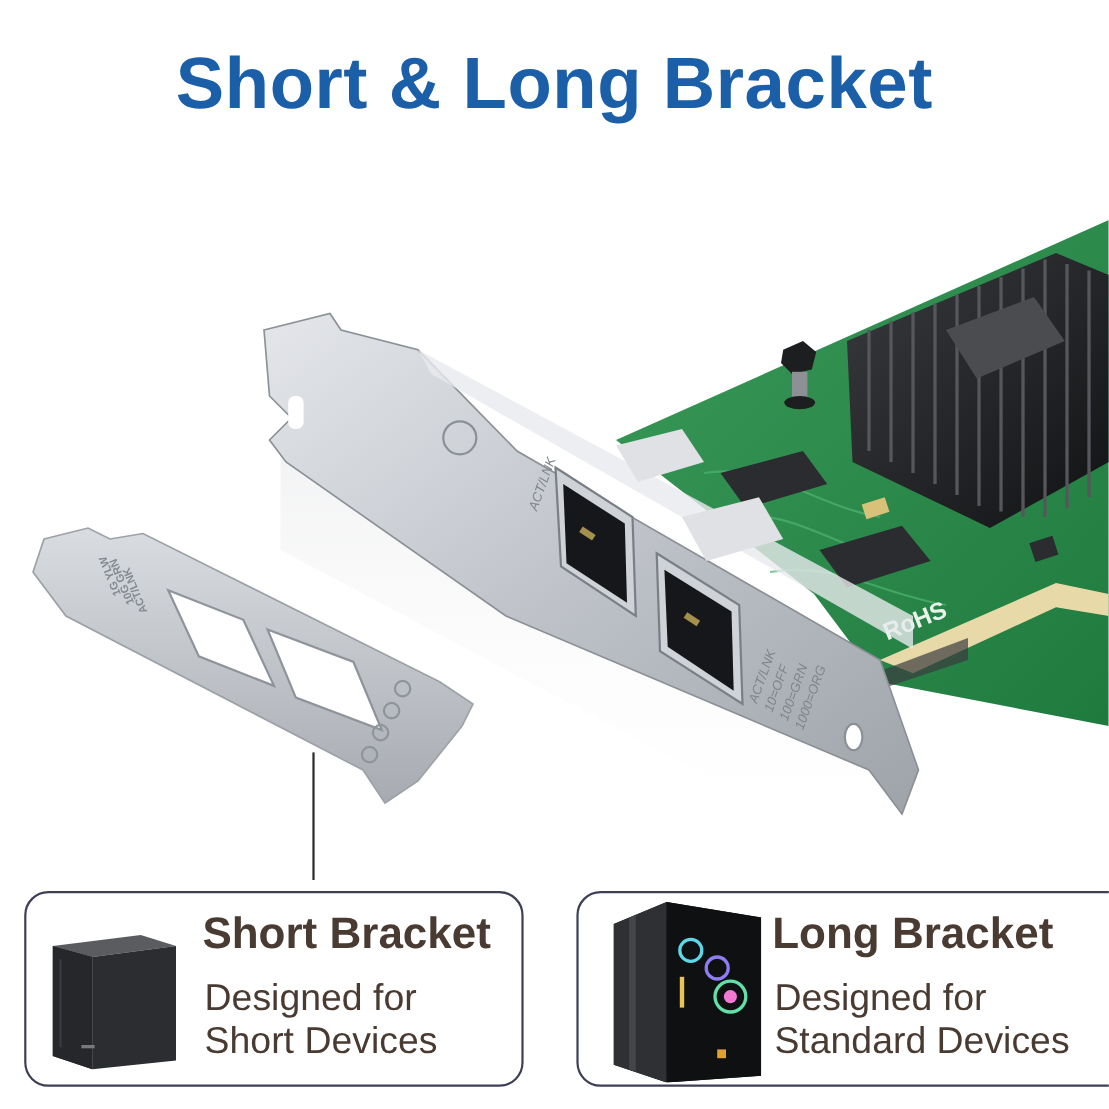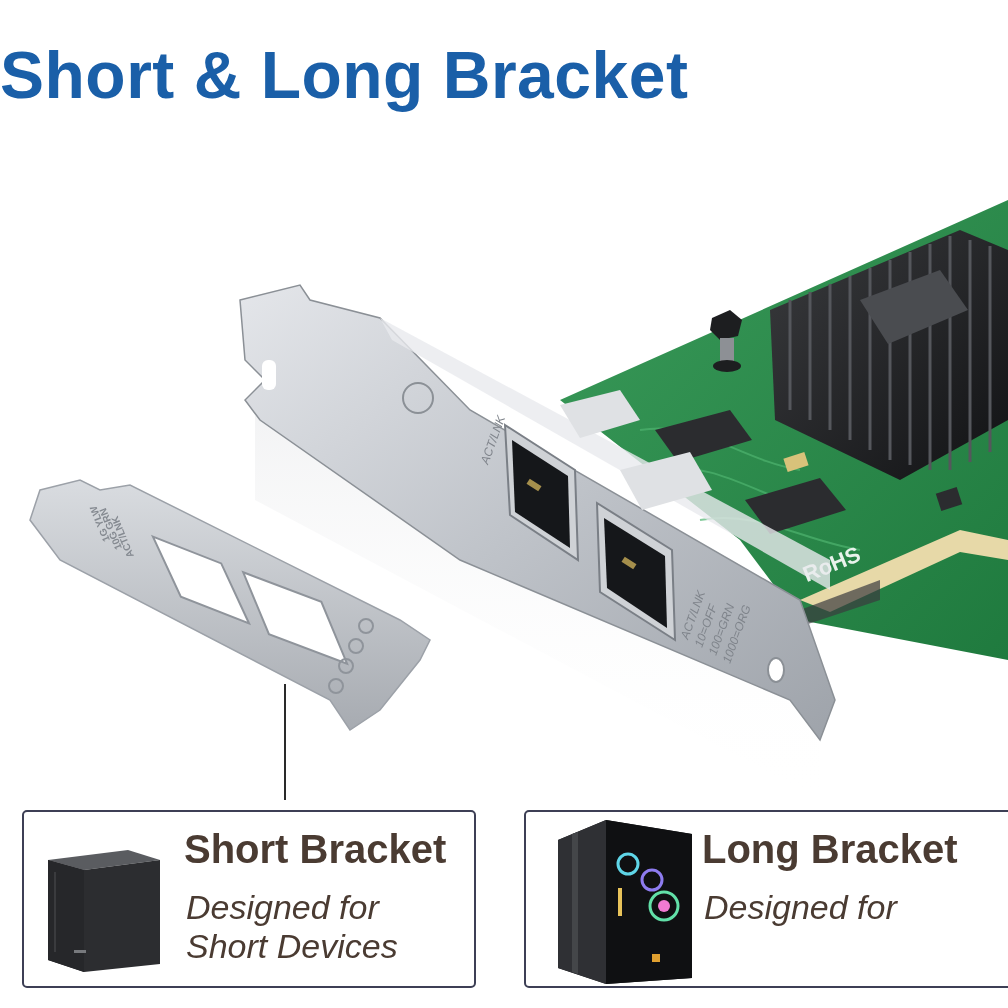--- a/index.html
+++ b/index.html
@@ -3,44 +3,43 @@
 <meta charset="utf-8">
 <style>
   html, body { margin: 0; padding: 0; }
   body {
     width: 1008px; height: 1008px; position: relative; overflow: hidden;
     background: #ffffff;
     font-family: "Liberation Sans", "DejaVu Sans", sans-serif;
   }
   .title {
     position: absolute; left: 0; top: 30px; width: 1008px;
-    font-weight: bold; font-size: 66px;
+    text-align: center; font-weight: bold; font-size: 66px;
     letter-spacing: 0.5px; color: #1a5fa8; line-height: 90px;
   }
   .scene { position: absolute; left: 0; top: 0; width: 1008px; height: 800px; }
   .leader {
     position: absolute; left: 284px; top: 684px; width: 2px; height: 116px;
     background: #2a2a2a;
   }
   .card {
     position: absolute; top: 810px; height: 178px;
-    border: 2px solid #3d3f55; border-radius: 5px; background: #ffffff;
+    border: 2px solid #3d3f55; border-radius: 22px; background: #ffffff;
     box-sizing: border-box;
   }
   .card.short { left: 22px; width: 454px; }
   .card.long { left: 524px; width: 528px; }
   .card-icon { position: absolute; }
   .card-heading {
     position: absolute; font-weight: bold; font-size: 40px; color: #4a3b32;
     white-space: nowrap; line-height: 46px;
   }
   .card-desc {
     position: absolute; font-size: 34px; color: #4a3b32; line-height: 39px;
     white-space: nowrap;
-    font-style: italic;
   }
   .card.short .card-icon { left: 20px; top: 34px; width: 120px; height: 128px; }
   .card.short .card-heading { left: 160px; top: 14px; }
   .card.short .card-desc { left: 162px; top: 76px; }
   .card.long .card-icon { left: 26px; top: 6px; width: 140px; height: 166px; }
   .card.long .card-heading { left: 176px; top: 14px; }
   .card.long .card-desc { left: 178px; top: 76px; }
 </style>
 </head>
 <body>
@@ -191,14 +190,15 @@
     <circle cx="76" cy="46" r="10" fill="none" stroke="#5fd6e8" stroke-width="3"></circle>
     <circle cx="100" cy="62" r="10" fill="none" stroke="#8e7cf0" stroke-width="3"></circle>
     <circle cx="112" cy="88" r="14" fill="none" stroke="#62e0a8" stroke-width="3"></circle>
     <circle cx="112" cy="88" r="6" fill="#f07ad2"></circle>
     <rect x="66" y="70" width="4" height="28" fill="#e8c35a"></rect>
     <rect x="100" y="136" width="8" height="8" fill="#e0a030"></rect>
   </svg>
   <div class="card-heading">Long Bracket</div>
   <div class="card-desc">
     <div>Designed for</div>
+    <div>Standard Devices</div>
   </div>
 </div>
 
 </body></html>

